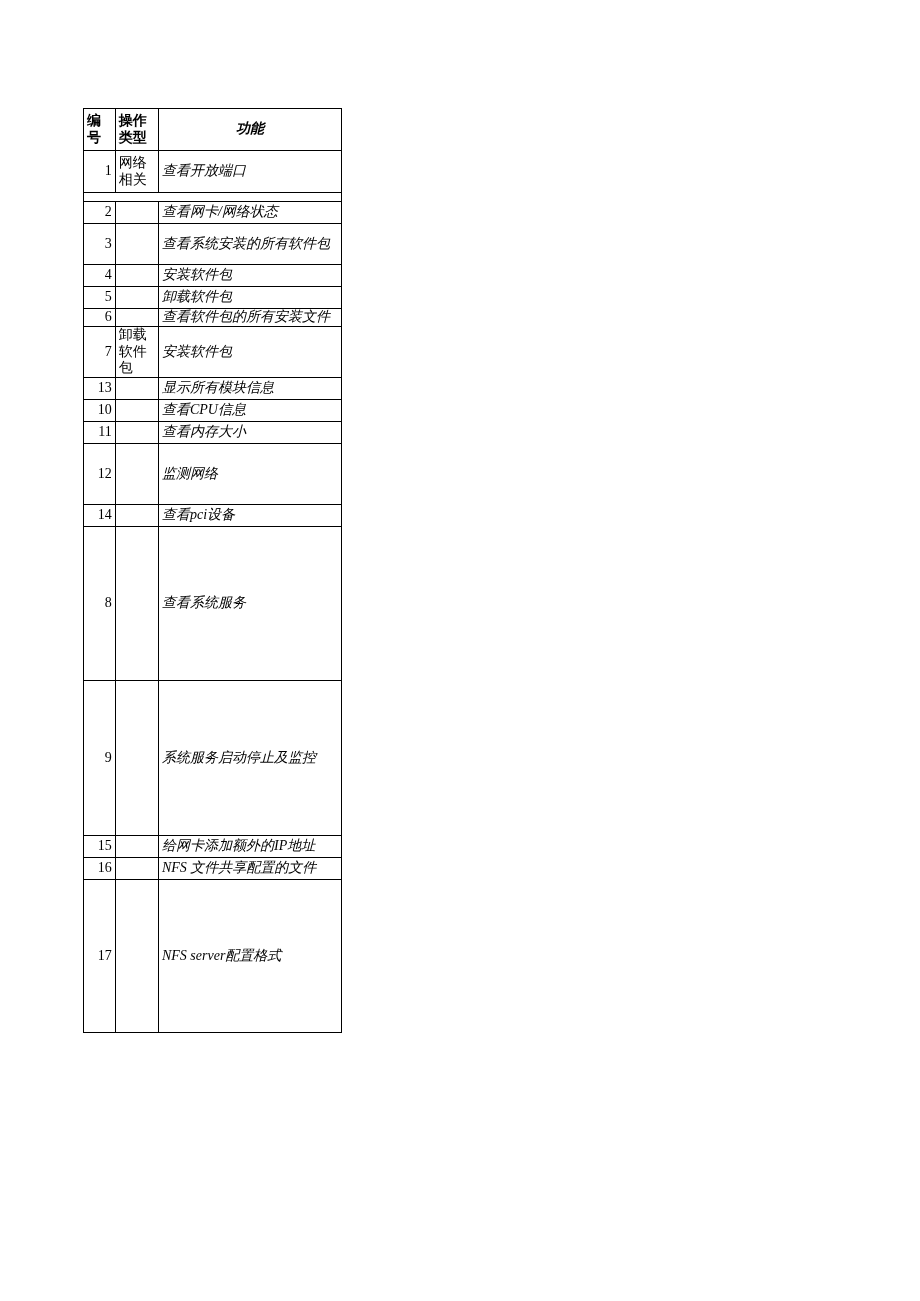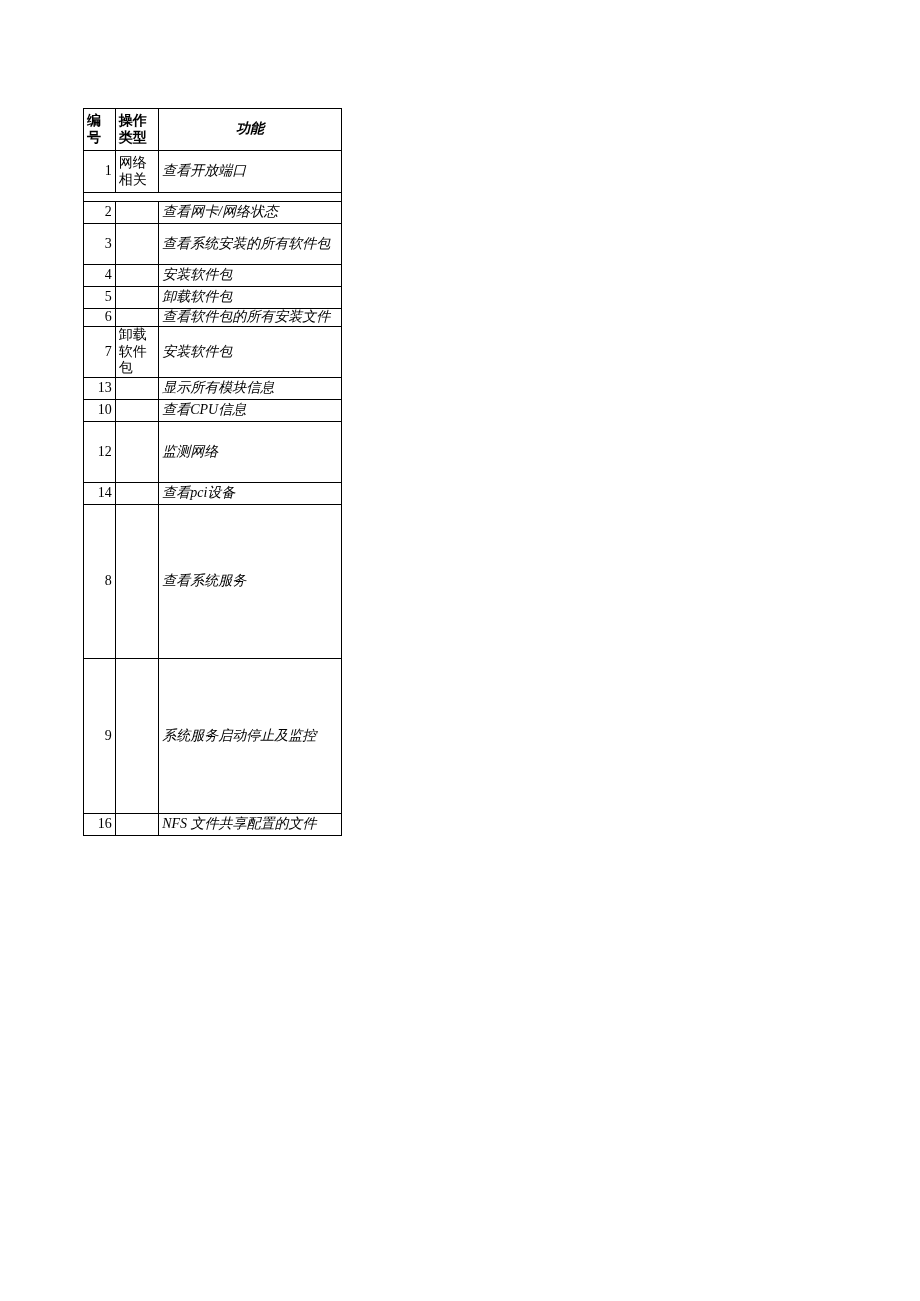--- a/index.html
+++ b/index.html
@@ -106,20 +106,25 @@
         <tr class="h-22">
           <td class="c1">13</td>
           <td class="c2"></td>
           <td class="c3">显示所有模块信息</td>
         </tr>
         <tr class="h-22">
           <td class="c1">10</td>
           <td class="c2"></td>
           <td class="c3">查看CPU信息</td>
         </tr>
+        <tr class="h-22">
+          <td class="c1">11</td>
+          <td class="c2"></td>
+          <td class="c3">查看内存大小</td>
+        </tr>
         <tr class="h-row12">
           <td class="c1">12</td>
           <td class="c2"></td>
           <td class="c3">监测网络</td>
         </tr>
         <tr class="h-22">
           <td class="c1">14</td>
           <td class="c2"></td>
           <td class="c3">查看pci设备</td>
         </tr>
@@ -127,19 +132,29 @@
           <td class="c1">8</td>
           <td class="c2"></td>
           <td class="c3">查看系统服务</td>
         </tr>
         <tr class="h-row9">
           <td class="c1">9</td>
           <td class="c2"></td>
           <td class="c3">系统服务启动停止及监控</td>
         </tr>
         <tr class="h-22">
+          <td class="c1">15</td>
+          <td class="c2"></td>
+          <td class="c3">给网卡添加额外的IP地址</td>
+        </tr>
+        <tr class="h-22">
           <td class="c1">16</td>
           <td class="c2"></td>
           <td class="c3">NFS 文件共享配置的文件</td>
+        </tr>
+        <tr class="h-row17">
+          <td class="c1">17</td>
+          <td class="c2"></td>
+          <td class="c3">NFS server配置格式</td>
         </tr>
       </tbody>
   </table>
 </div>
 
 </body></html>

